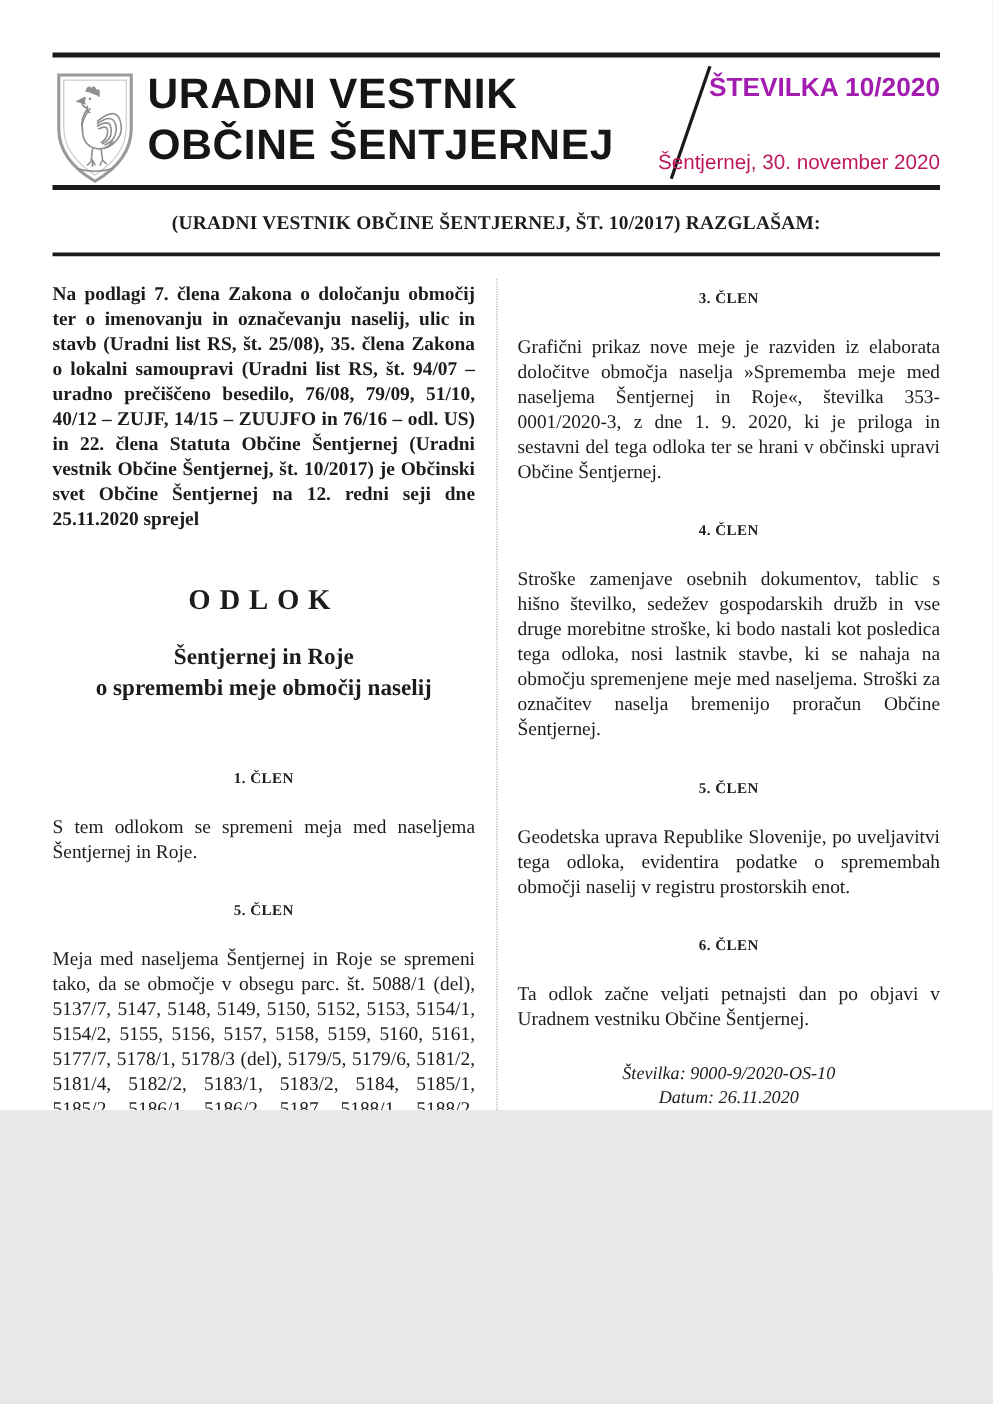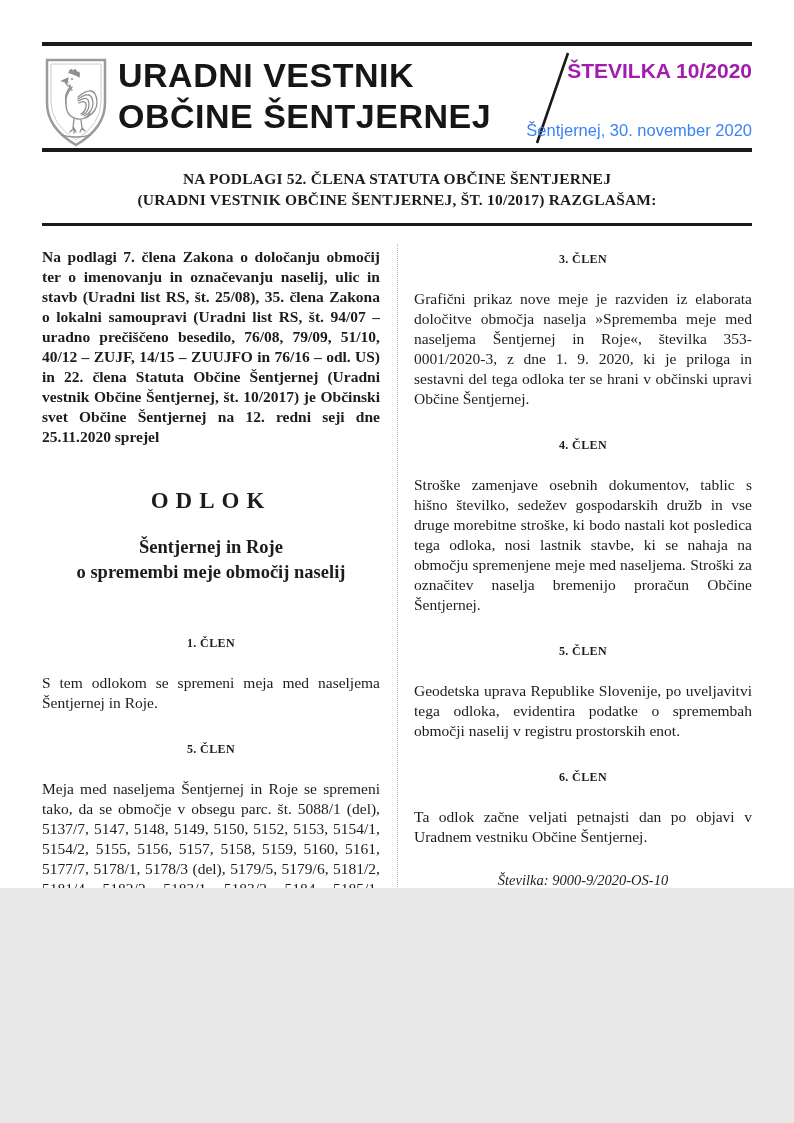--- a/index.html
+++ b/index.html
@@ -27,21 +27,21 @@
   }
   .masthead-slash { position:absolute; left:488px; top:5px; }
   .masthead-issue {
     position:absolute; right:0; top:13px;
     font-family:"Liberation Sans", sans-serif;
     font-weight:bold; font-size:21px; color:#a21caf; white-space:nowrap;
   }
   .masthead-date {
     position:absolute; right:0; top:75px;
     font-family:"Liberation Sans", sans-serif;
-    font-size:16.5px; color:#3b82f6; white-space:nowrap;
+    font-size:16.5px; color:#be185d; white-space:nowrap;
   }
   .masthead-rule { height:4px; background:#1a1a1a; margin-top:2px; }
 
   .proclamation {
     margin-top:16px; text-align:center;
     font-weight:bold; font-size:15.5px; line-height:21px;
     letter-spacing:0.2px;
   }
   .proclamation-rule { height:3px; background:#1a1a1a; margin-top:13px; }
 
@@ -133,21 +133,20 @@
         </svg>
       </div>
 
       <div class="masthead-issue">ŠTEVILKA 10/2020</div>
       <div class="masthead-date">Šentjernej, 30. november 2020</div>
     </div>
 
     <div class="masthead-rule"></div>
 
     <div class="proclamation">
-      <div>NA PODLAGI 52. ČLENA STATUTA OBČINE ŠENTJERNEJ</div>
       <div>(URADNI VESTNIK OBČINE ŠENTJERNEJ, ŠT. 10/2017) RAZGLAŠAM:</div>
     </div>
 
     <div class="proclamation-rule"></div>
 
     <div class="columns">
 
       <div class="col col-left">
         <p class="preamble">Na podlagi 7. člena Zakona o določanju območij ter o imenovanju in označevanju naselij, ulic in stavb (Uradni list RS, št. 25/08), 35. člena Zakona o lokalni samoupravi (Uradni list RS, št. 94/07 – uradno prečiščeno besedilo, 76/08, 79/09, 51/10, 40/12 – ZUJF, 14/15 – ZUUJFO in 76/16 – odl. US) in 22. člena Statuta Občine Šentjernej (Uradni vestnik Občine Šentjernej, št. 10/2017) je Občinski svet Občine Šentjernej na 12. redni seji dne 25.11.2020 sprejel</p>
         <div class="decree-title">ODLOK</div>

